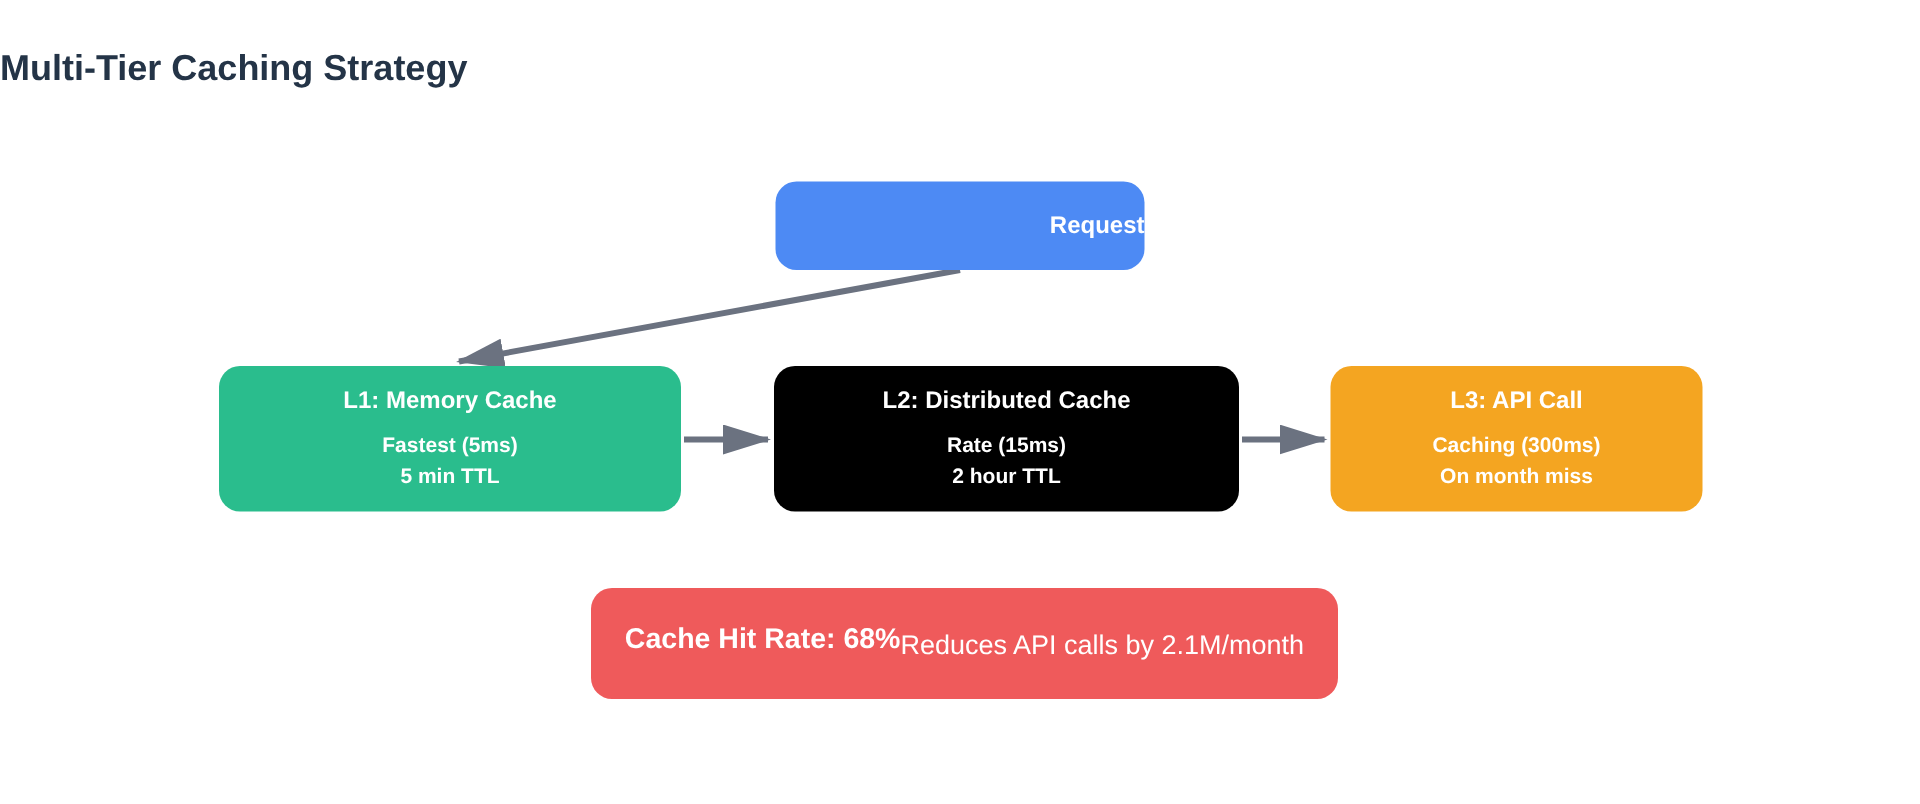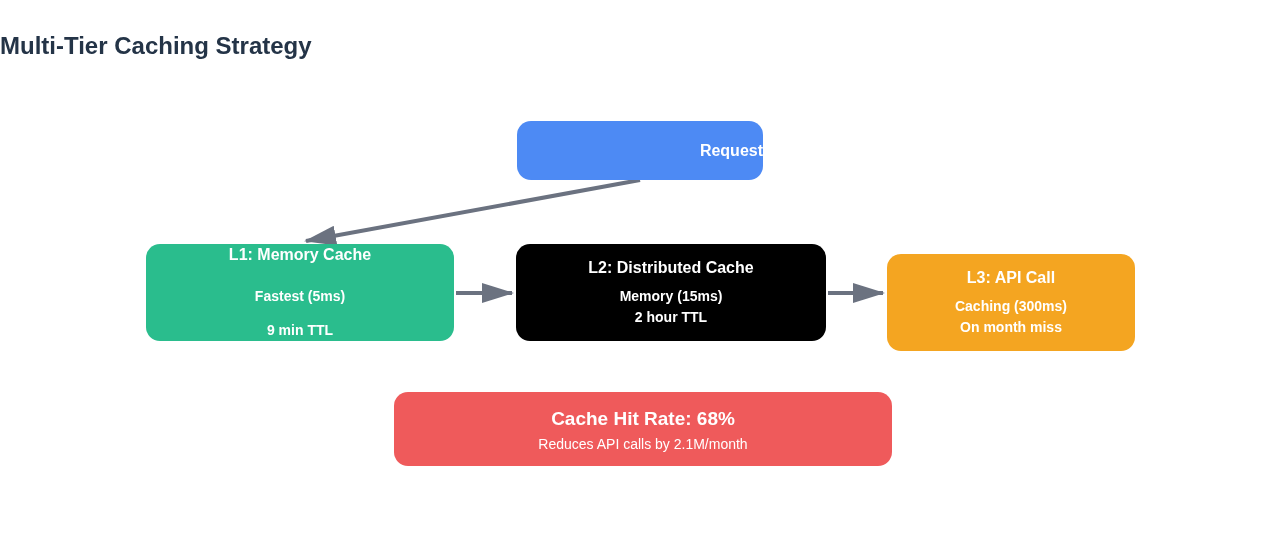--- a/index.html
+++ b/index.html
@@ -51,56 +51,55 @@
     height: 59px;
     font-size: 16px;
     font-weight: bold;
     align-items: flex-end;
   }
   .tier {
     top: 244px;
     height: 97px;
     padding-top: 2px;
   }
-  .tier-l1 { left: 146px; width: 308px; justify-content: space-between; }
+  .tier-l1 { left: 146px; width: 308px; }
   .tier-l2 { left: 516px; width: 310px; }
-  .tier-l3 { left: 887px; width: 248px; margin-top: 10px; }
+  .tier-l3 { left: 887px; width: 248px; }
   .node-title {
     font-size: 16px;
     font-weight: bold;
     margin-bottom: 9px;
   }
   .node-line {
     font-size: 14px;
     line-height: 21px;
     font-weight: bold;
   }
   .summary-card {
     position: absolute;
     left: 394px;
     top: 392px;
     width: 498px;
     height: 74px;
     border-radius: 14px;
     color: #ffffff;
     display: flex;
-    flex-direction: column;
     align-items: center;
     justify-content: center;
     text-align: left;
     box-sizing: border-box;
     padding-top: 2px;
   }
   .summary-title {
     font-size: 19px;
     font-weight: bold;
     margin-bottom: 6px;
   }
   .summary-sub {
-    font-size: 14px;
+    font-size: 18px;
     font-weight: normal;
   }
   .arrow-line {
     stroke: #6b7280;
     stroke-width: 4;
     fill: none;
   }
   .arrow-head-fill {
     fill: #6b7280;
   }
@@ -123,26 +122,26 @@
     <line class="arrow-line" x1="828" y1="293" x2="883" y2="293" marker-end="url(#arrowhead)"></line>
   </svg>
 
   <div class="node node-request" style="background: rgb(77, 138, 244);">
     <span>Request</span>
   </div>
 
   <div class="node tier tier-l1" style="background: rgb(42, 189, 141);">
     <div class="node-title">L1: Memory Cache</div>
     <div class="node-line">Fastest (5ms)</div>
-    <div class="node-line">9 min TTL</div>
+    <div class="node-line">5 min TTL</div>
   </div>
 
   <div class="node tier tier-l2" style="background: #000000;">
     <div class="node-title">L2: Distributed Cache</div>
-    <div class="node-line">Memory (15ms)</div>
+    <div class="node-line">Rate (15ms)</div>
     <div class="node-line">2 hour TTL</div>
   </div>
 
   <div class="node tier tier-l3" style="background: rgb(244, 165, 33);">
     <div class="node-title">L3: API Call</div>
     <div class="node-line">Caching (300ms)</div>
     <div class="node-line">On month miss</div>
   </div>
 
   <div class="summary-card" style="background: rgb(239, 90, 91);">

